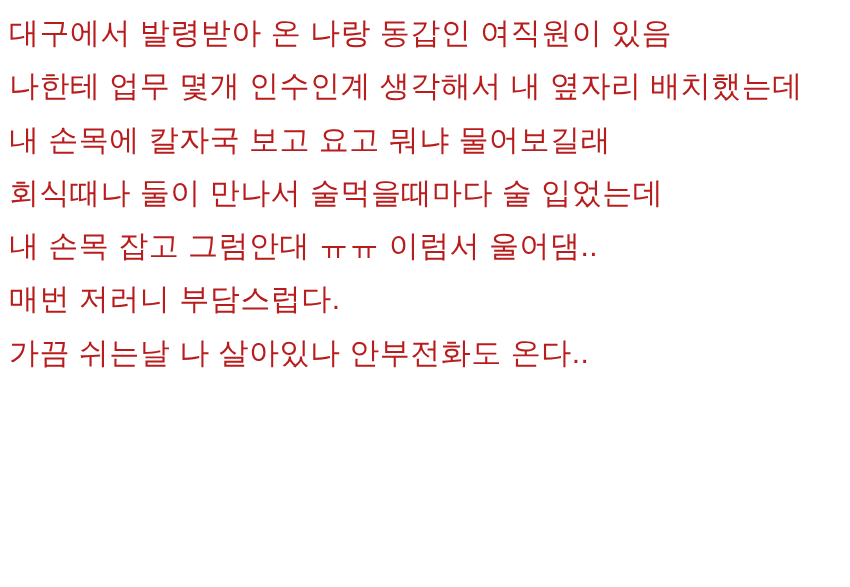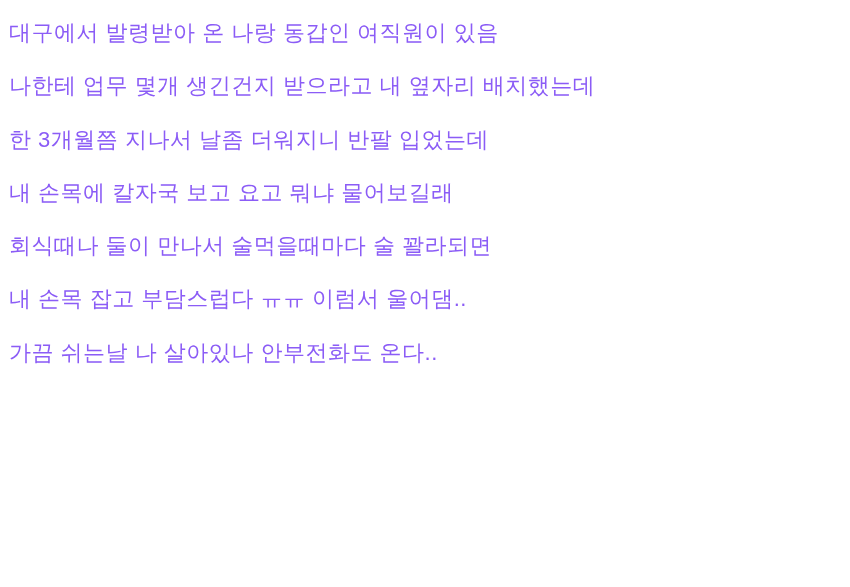--- a/index.html
+++ b/index.html
@@ -15,32 +15,32 @@
   }
   .post-body {
     box-sizing: border-box;
     width: 850px;
     height: 587px;
     padding: 6px 6px 0 9px;
     background: #ffffff;
   }
   .text-line {
     margin: 0;
-    font-size: 22px;
+    font-size: 30px;
     line-height: 53.3px;
     font-weight: 400;
-    color: #8b5cf6;
+    color: #b91c1c;
     letter-spacing: 0.5px;
     white-space: nowrap;
   }
 </style>
 </head>
 <body>
 
 <main class="post-body">
   <p class="text-line">대구에서 발령받아 온 나랑 동갑인 여직원이 있음</p>
-  <p class="text-line">나한테 업무 몇개 생긴건지 받으라고 내 옆자리 배치했는데</p>
-  <p class="text-line">한 3개월쯤 지나서 날좀 더워지니 반팔 입었는데</p>
+  <p class="text-line">나한테 업무 몇개 인수인계 생각해서 내 옆자리 배치했는데</p>
   <p class="text-line">내 손목에 칼자국 보고 요고 뭐냐 물어보길래</p>
-  <p class="text-line">회식때나 둘이 만나서 술먹을때마다 술 꽐라되면</p>
-  <p class="text-line">내 손목 잡고 부담스럽다 ㅠㅠ 이럼서 울어댐..</p>
+  <p class="text-line">회식때나 둘이 만나서 술먹을때마다 술 입었는데</p>
+  <p class="text-line">내 손목 잡고 그럼안대 ㅠㅠ 이럼서 울어댐..</p>
+  <p class="text-line">매번 저러니 부담스럽다.</p>
   <p class="text-line">가끔 쉬는날 나 살아있나 안부전화도 온다..</p>
 </main>
 
 </body></html>

